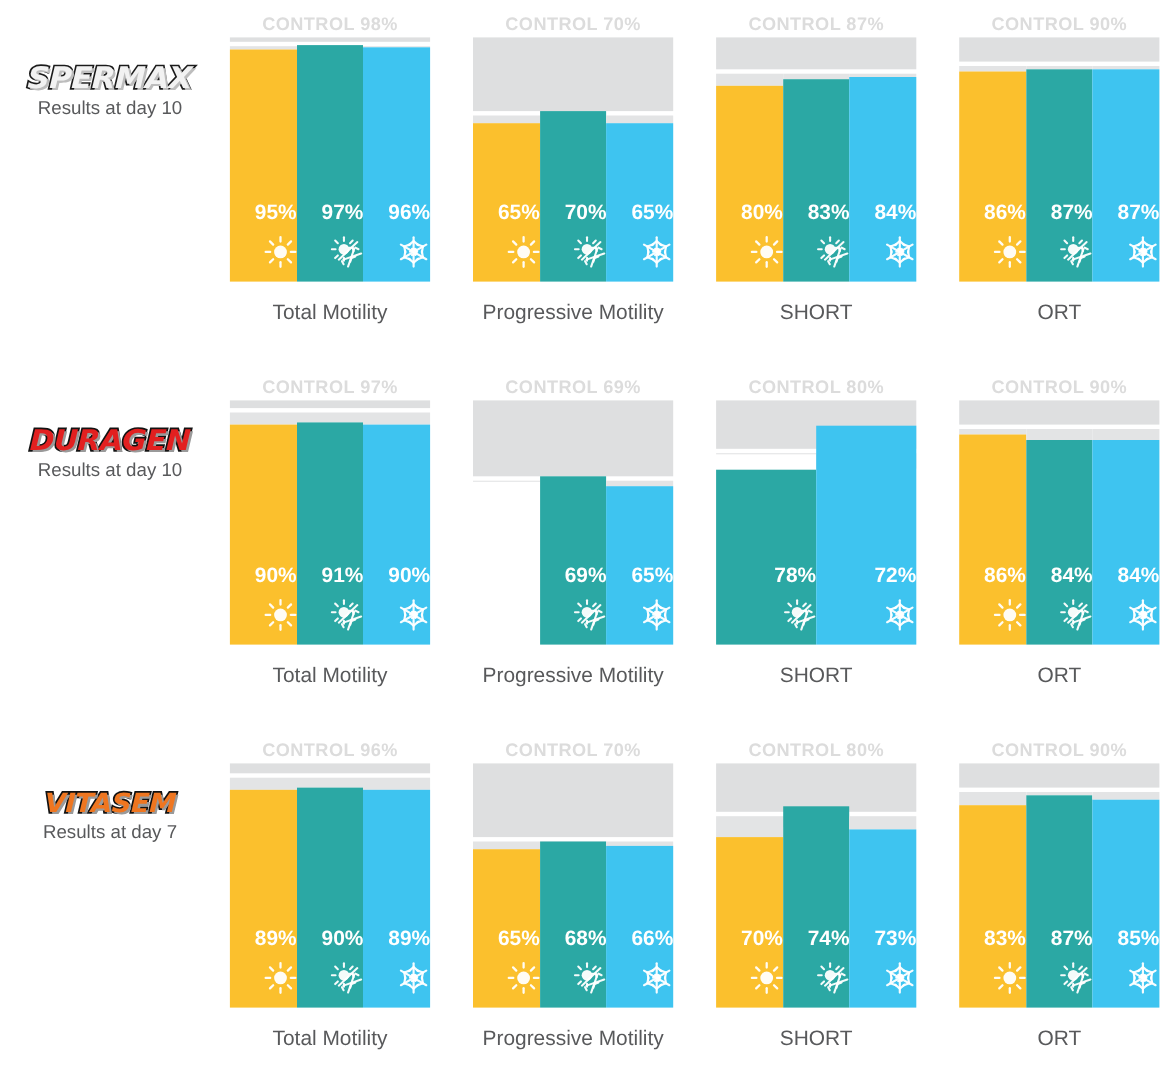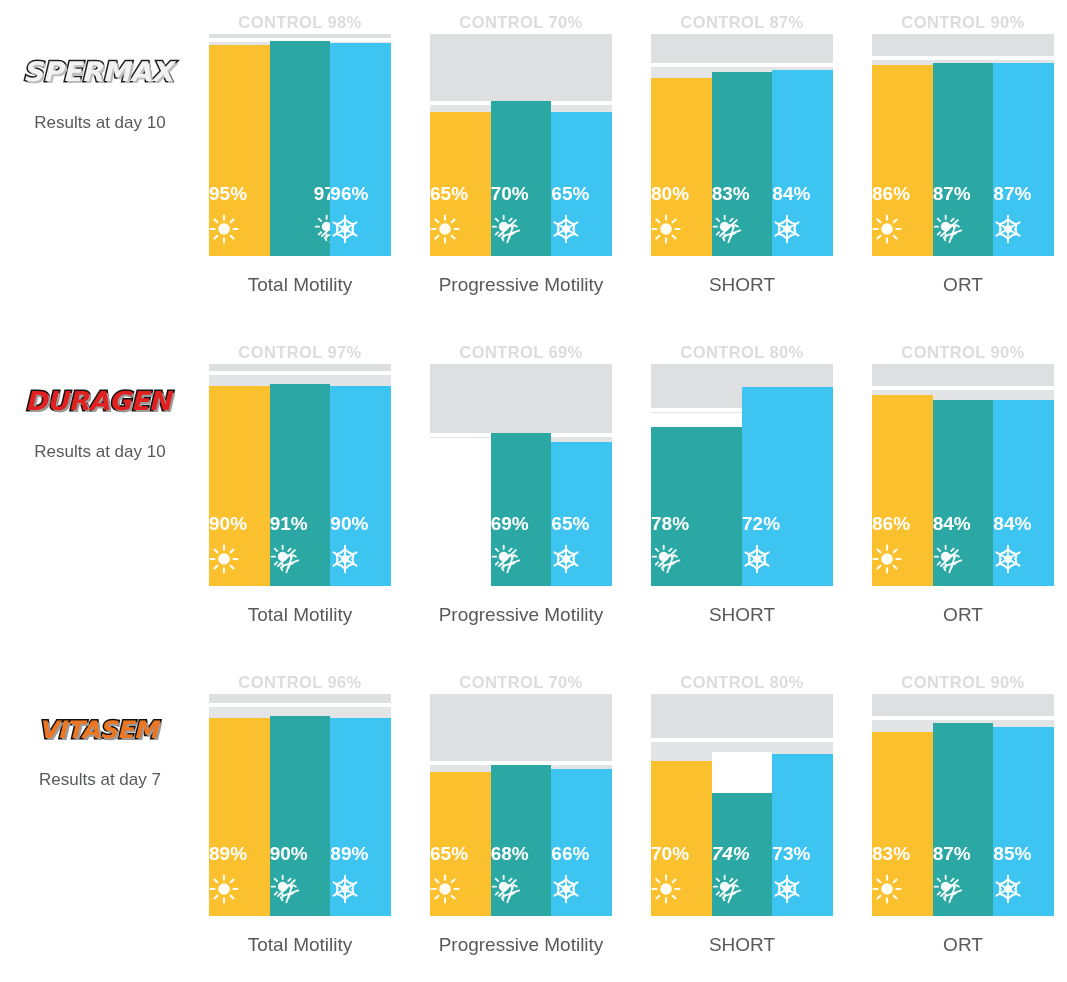--- a/index.html
+++ b/index.html
@@ -57,21 +57,21 @@
     text-shadow: 2px 2px 0 #9a9a9a;
   }
   .brand-logo.vitasem {
     color: #ef7620;
     font-size: 24px;
     -webkit-text-stroke: 3.0px #121212;
     paint-order: stroke fill;
     text-shadow: 2px 2px 0 #9a9a9a;
   }
   .brand-sub {
-    margin-top: 28px;
+    margin-top: 4px;
     font-size: 17px;
     color: #58595b;
     font-family: "Liberation Sans", sans-serif;
   }
 
   
   .charts {
     flex: 1 1 auto;
     display: flex;
     flex-direction: row;
@@ -125,21 +125,21 @@
   .bar-backdrop {
     position: absolute;
     left: 0; right: 0;
     background: #e3e4e5;
   }
   .bar-fill {
     position: absolute;
     left: 0; right: 0; bottom: 0;
     display: flex;
     flex-direction: column;
-    align-items: flex-start;
+    align-items: flex-end;
     justify-content: flex-end;
     padding-bottom: 12px;
     color: #ffffff;
   }
   .bar-fill.c-sun   { background: #fbc02d; }
   .bar-fill.c-mix   { background: #2ba8a4; }
   .bar-fill.c-snow  { background: #3ec4f0; }
 
   .bar-value {
     font-size: 19px;
@@ -1151,21 +1151,21 @@
                         <line x1="23.1" y1="23.1" x2="26.2" y2="26.2"></line>
                         <line x1="23.1" y1="8.9" x2="26.2" y2="5.8"></line>
                         <line x1="5.8" y1="26.2" x2="8.9" y2="23.1"></line>
                       </g>
                     </svg>
                   </span>
                 </div>
               </div>
               <div class="bar-col">
                 <div class="bar-backdrop" style="top: 48.4px; height: 9.32px;"></div>
-                <div class="bar-fill c-mix" style="height: 123px; font-style: italic;">
+                <div class="bar-fill c-mix" style="height: 183px;">
                   <div class="bar-value">74%</div>
                   <span class="bar-icon">
                     <svg viewBox="0 0 32 32" aria-hidden="true">
                       <circle cx="13.5" cy="13.5" r="5.2" fill="rgba(255,255,255,0.95)"></circle>
                       <g stroke="rgba(255,255,255,0.95)" stroke-width="2.0" stroke-linecap="round">
                         <line x1="13.5" y1="1.8" x2="13.5" y2="5.4"></line>
                         <line x1="1.8" y1="13.5" x2="5.4" y2="13.5"></line>
                         <line x1="5.0" y1="5.0" x2="7.6" y2="7.6"></line>
                         <line x1="5.0" y1="22.0" x2="7.6" y2="19.4"></line>
                         <line x1="22.0" y1="5.0" x2="19.4" y2="7.6"></line>

